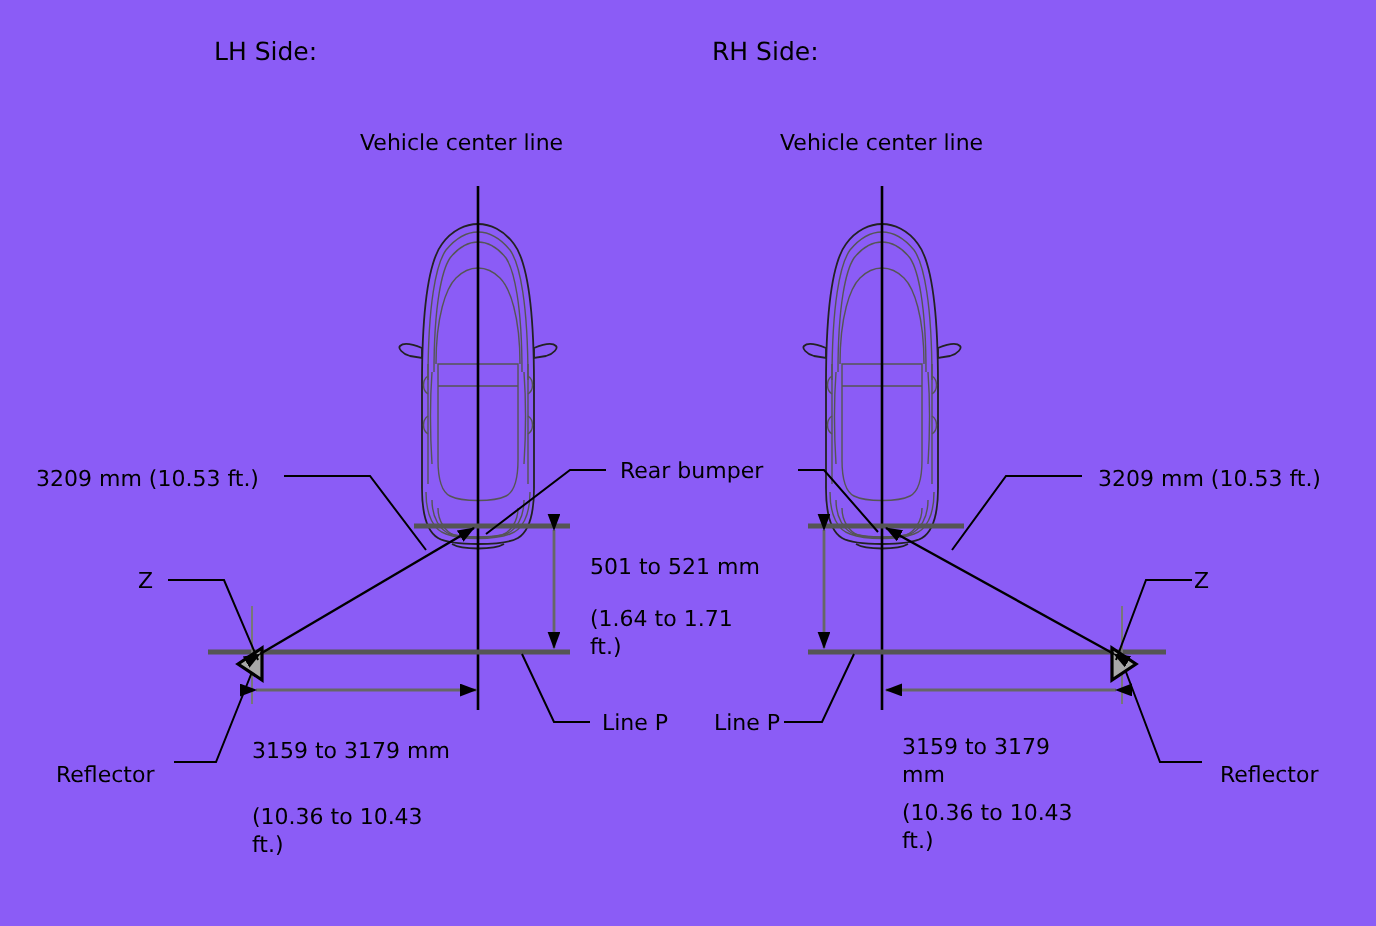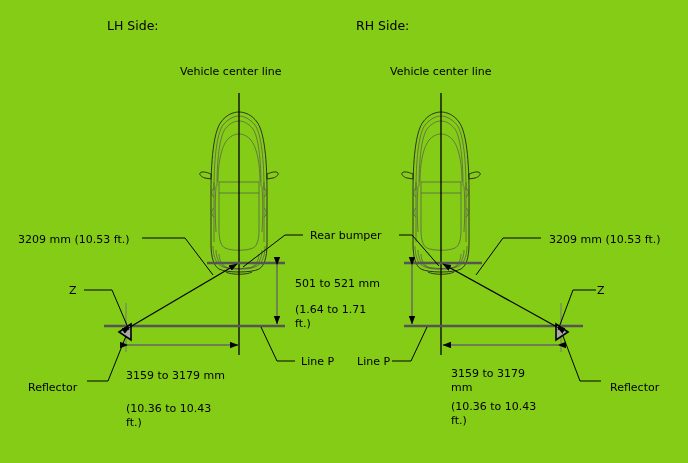--- a/index.html
+++ b/index.html
@@ -7,21 +7,21 @@
     padding: 0;
     background: #ffffff;
   }
   body {
     font-family: "DejaVu Sans", sans-serif;
   }
   #root {
     position: relative;
     width: 688px;
     height: 463px;
-    background: #84cc16;
+    background: #8b5cf6;
     overflow: hidden;
   }
   svg.diagram {
     position: absolute;
     left: 0;
     top: 0;
     width: 688px;
     height: 463px;
   }
   text {

